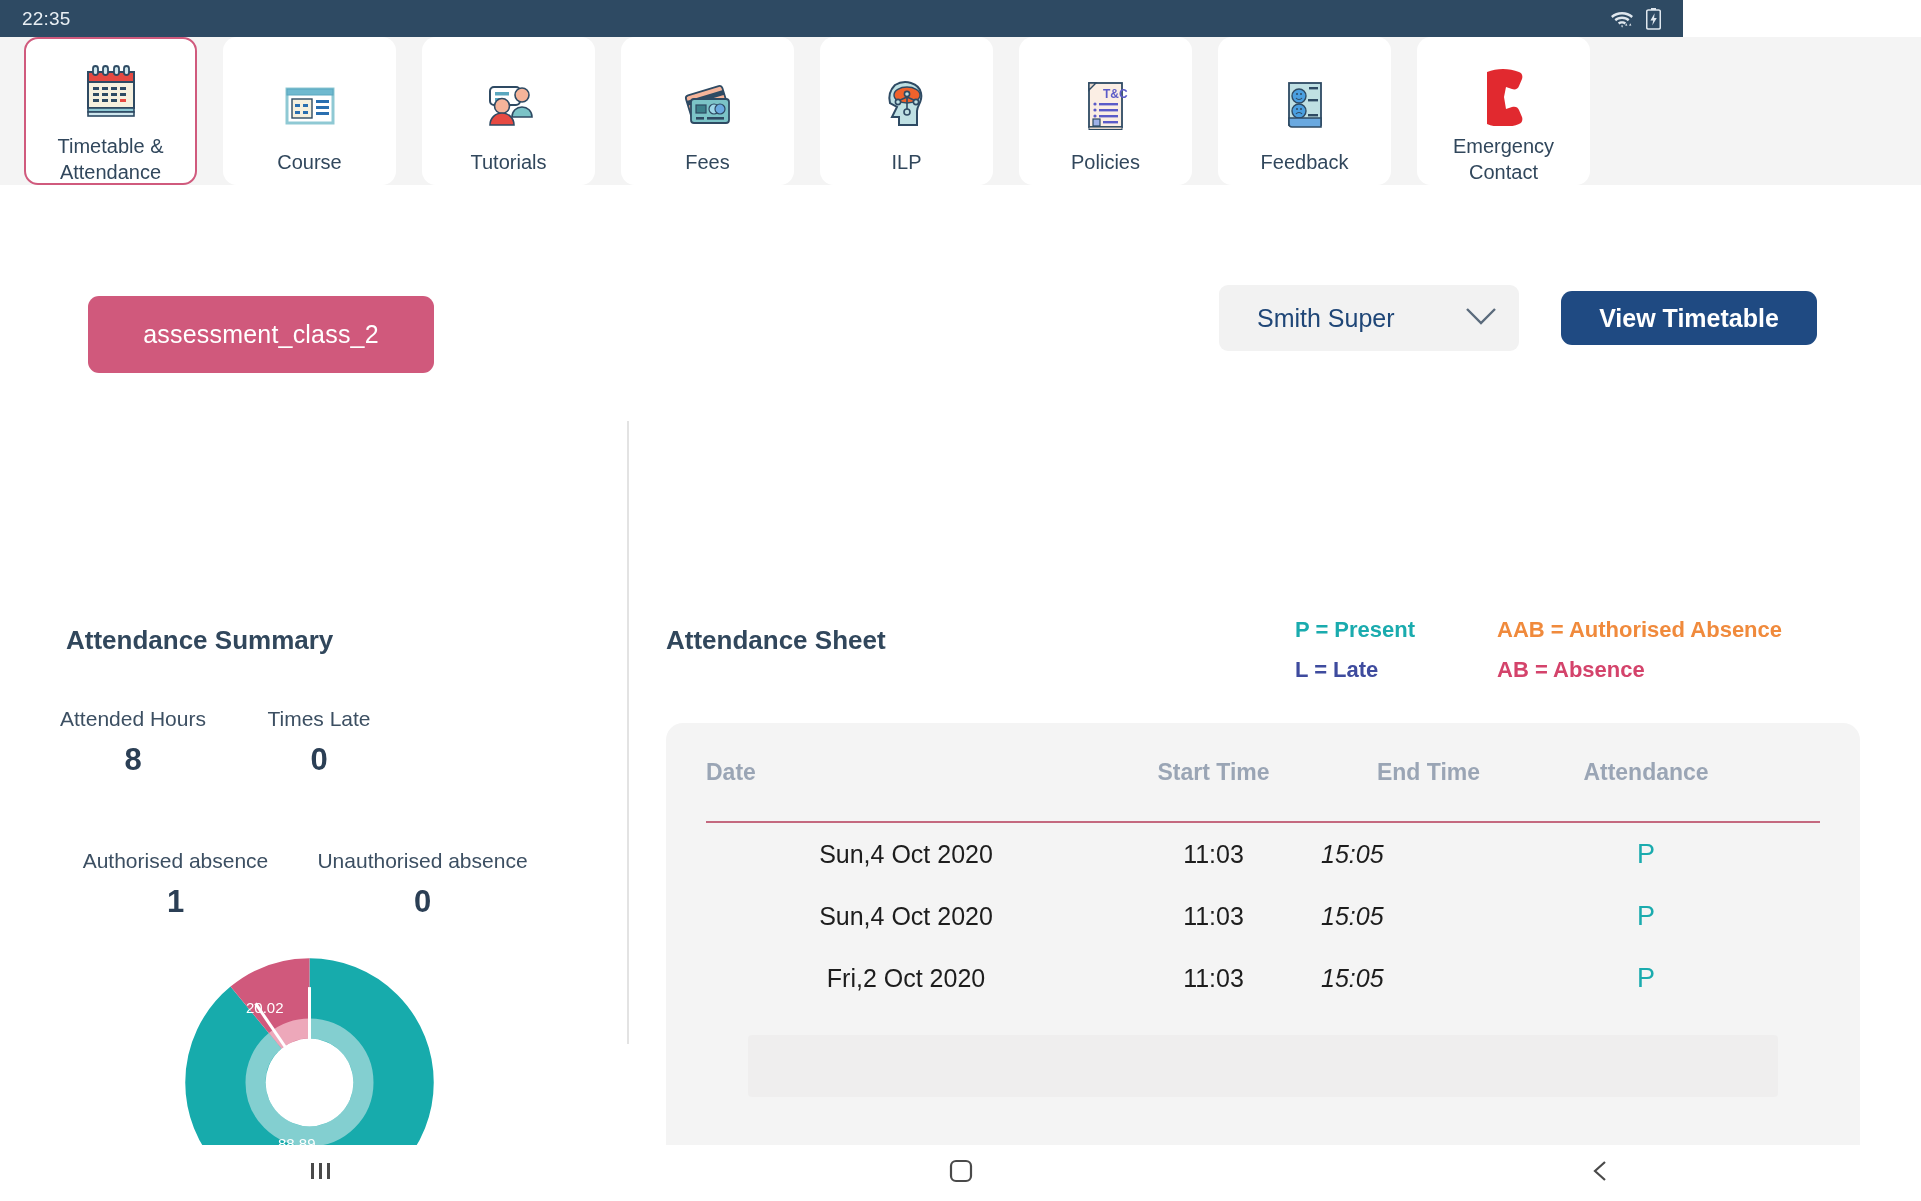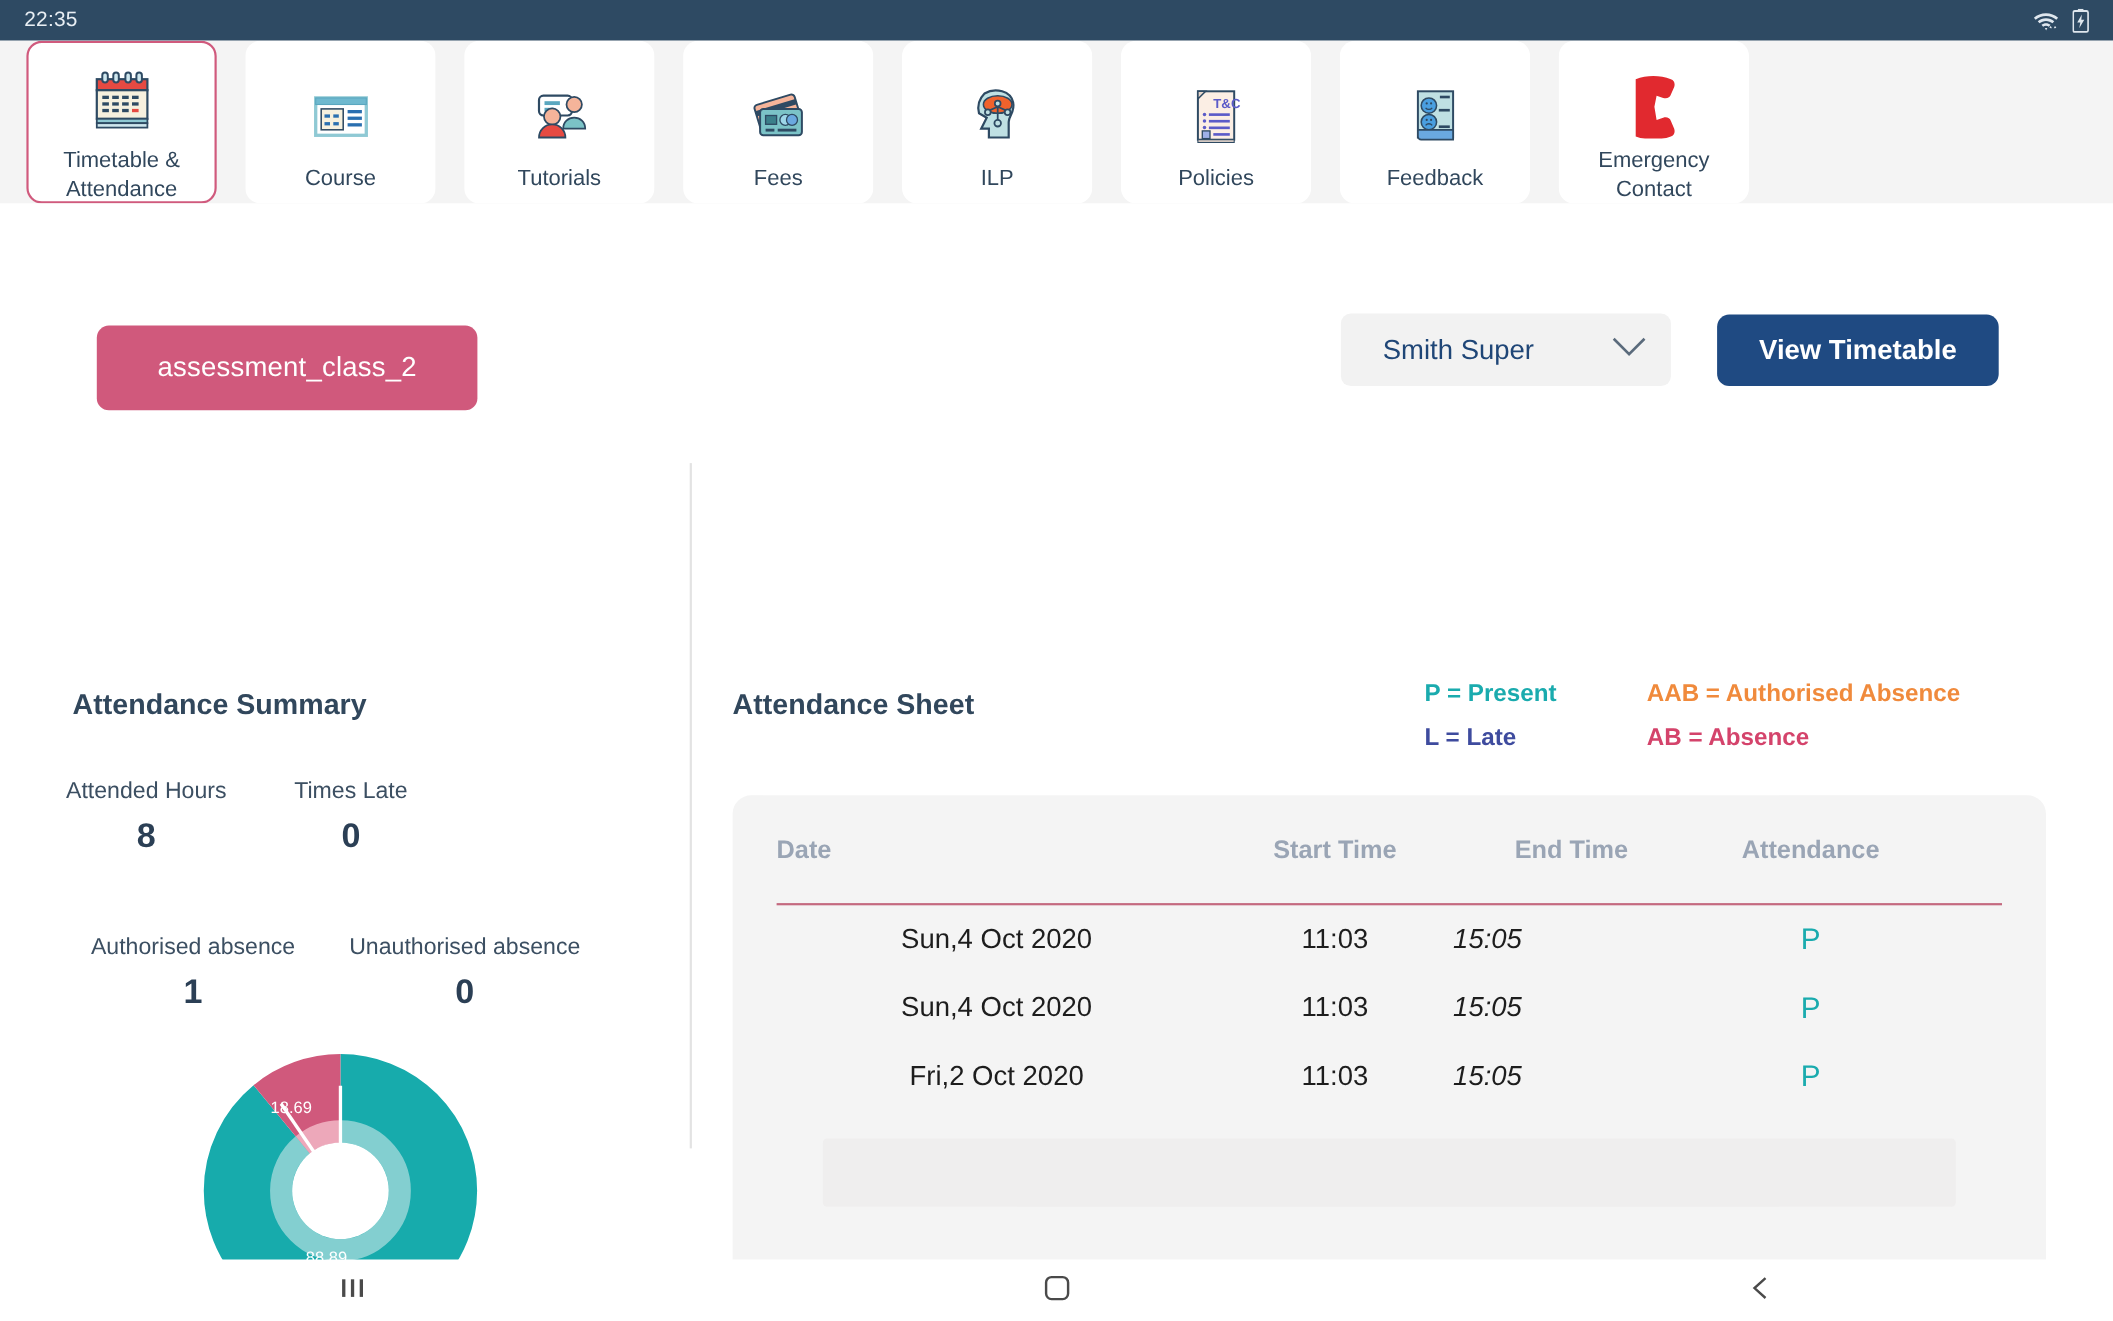--- a/index.html
+++ b/index.html
@@ -6,21 +6,21 @@
   html, body {
     width: 1921px; height: 1201px;
     font-family: "Liberation Sans", sans-serif;
     background: #ffffff;
     overflow: hidden;
   }
   .screen { position: relative; width: 1921px; height: 1201px; background:#ffffff; }
 
   
   .statusbar {
-    position:absolute; top:0; left:0; width:1921px; height:37px;
+    position:absolute; top:0; left:0; width:1683px; height:37px;
     background:#2e4a63; display:flex; align-items:center;
     padding: 12px 22px; color:#e8eef3;
   }
   .statusbar .clock { font-size:19px; letter-spacing:.2px; color:#e9eff4; }
   .statusbar .right { margin-left:auto; display:flex; align-items:center; gap:11px; }
   .wifi-ic { width:26px; height:20px; position:relative; display:block;}
   .bat-ic { width:15px; height:22px; display:block;}
 
   
   .tabstrip {
@@ -52,21 +52,21 @@
     font-size:25px; letter-spacing:.2px;
   }
   .selwrap { position:absolute; right:104px; top:100px; display:flex; align-items:center; gap:42px; }
   .select {
     width:300px; height:66px; background:#f2f2f2; border-radius:9px;
     display:flex; align-items:center; padding:0 20px 0 38px; gap:18px;
     color:#1f4677; font-size:25px;
   }
   .select .chev { margin-left:auto; }
   .btn-primary {
-    width:256px; height:65px; background:#1f4a82; border-radius:11px;
+    width:256px; height:54px; background:#1f4a82; border-radius:11px;
     color:#fff; font-size:25px; font-weight:bold;
     display:flex; align-items:center; justify-content:center;
   }
 
   .divider-v { position:absolute; left:627px; top:236px; width:2px; height:623px; background:#e3e3e3; }
 
   
   .sec-title { font-size:26px; font-weight:bold; color:#31475c; }
   #summary-title { position:absolute; left:66px; top:440px; }
 
@@ -354,21 +354,21 @@
         <circle cx="50" cy="50" r="33" fill="none" stroke="#d0597c" stroke-width="33" stroke-dasharray="23.0 184.3" stroke-dashoffset="23.0" transform="rotate(-90 50 50)"></circle>
 
         <circle cx="50" cy="50" r="21.5" fill="none" stroke="#83cfd0" stroke-width="8" stroke-dasharray="120.1 15.0" stroke-dashoffset="0" transform="rotate(-90 50 50)"></circle>
         <circle cx="50" cy="50" r="21.5" fill="none" stroke="#eda8ba" stroke-width="8" stroke-dasharray="15.0 120.1" stroke-dashoffset="15.0" transform="rotate(-90 50 50)"></circle>
         <circle cx="50" cy="50" r="17.5" fill="#ffffff"></circle>
         <g stroke="#ffffff" stroke-width="1.2">
           <line x1="50" y1="50" x2="50" y2="12"></line>
           <line x1="50" y1="50" x2="28.5" y2="18.5"></line>
         </g>
       </svg>
-      <span class="donut-lbl" style="left:62px; top:42px;">18.69</span>
+      <span class="donut-lbl" style="left:62px; top:42px;">20.02</span>
       <span class="donut-lbl" style="left:94px; top:178px;">88.89</span>
     </div>
 
     <div class="sec-title" id="sheet-title">Attendance Sheet</div>
 
     <div class="legendtext">
       <div class="lgrow">
         <span class="c1" style="color:#1aabae;">P = Present</span>
         <span style="color:#f08a3c;">AAB = Authorised Absence</span>
       </div>

